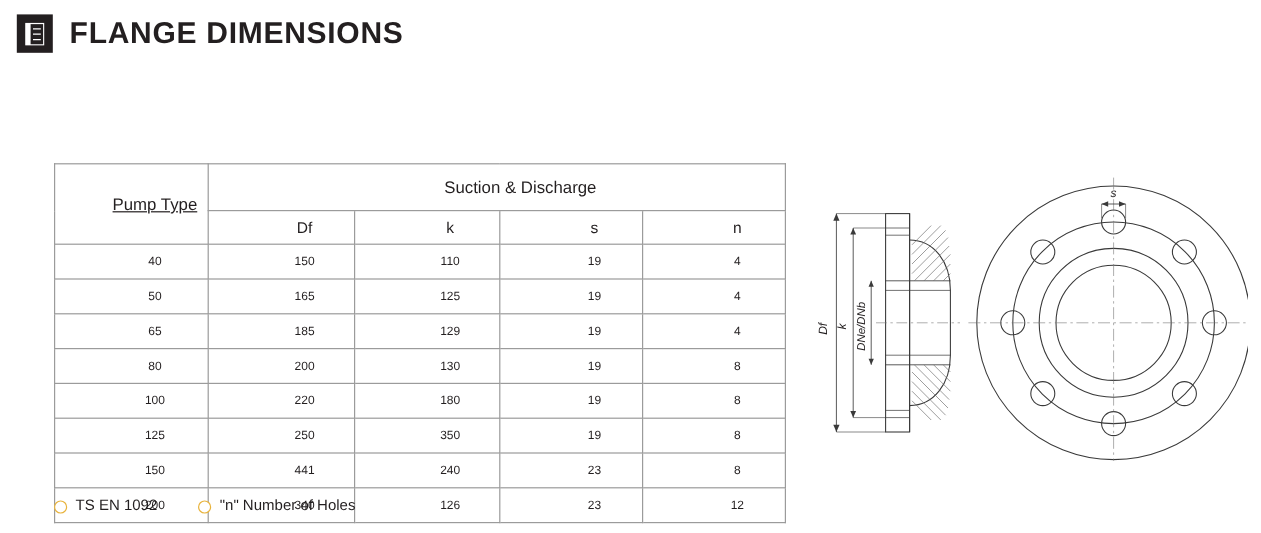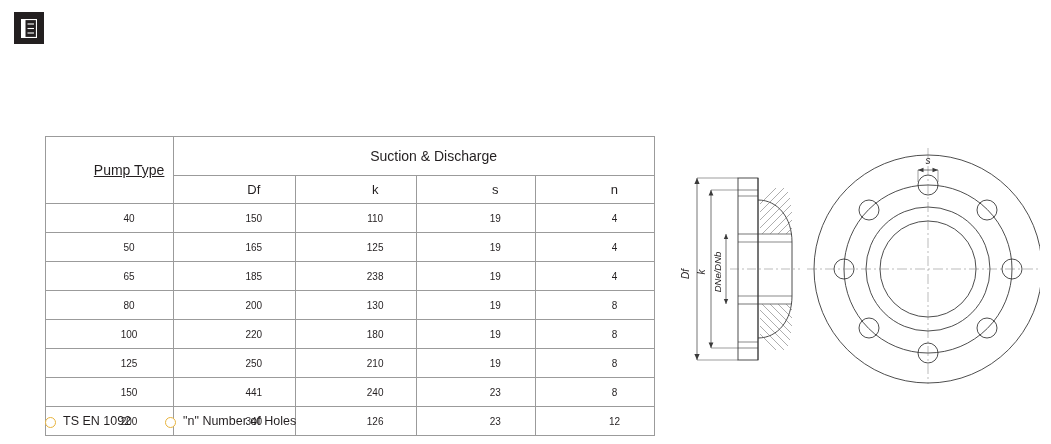--- a/index.html
+++ b/index.html
@@ -122,20 +122,21 @@
 <div class="header">
   <span class="header-icon">
     <svg width="16" height="19" viewBox="0 0 16 19">
       <rect x="0.5" y="0.5" width="15" height="18" fill="none" stroke="#ffffff" stroke-width="1.2"></rect>
       <rect x="0.5" y="0.5" width="4" height="18" fill="#ffffff"></rect>
       <line x1="6.5" y1="5" x2="13" y2="5" stroke="#ffffff" stroke-width="1.1"></line>
       <line x1="6.5" y1="9.5" x2="13" y2="9.5" stroke="#ffffff" stroke-width="1.1"></line>
       <line x1="6.5" y1="14" x2="13" y2="14" stroke="#ffffff" stroke-width="1.1"></line>
     </svg>
   </span>
+  <span class="header-title">FLANGE DIMENSIONS</span>
 </div>
 
 <div class="table-wrap">
   <table class="flange">
     <thead>
       <tr>
         <th class="pump-type" rowspan="2">Pump Type</th>
         <th class="group-head" colspan="4">Suction &amp; Discharge</th>
       </tr>
       <tr>
@@ -156,42 +157,42 @@
       <tr>
         <td class="cell">50</td>
         <td class="cell">165</td>
         <td class="cell">125</td>
         <td class="cell">19</td>
         <td class="cell">4</td>
       </tr>
       <tr>
         <td class="cell">65</td>
         <td class="cell">185</td>
-        <td class="cell">238</td>
+        <td class="cell">129</td>
         <td class="cell">19</td>
         <td class="cell">4</td>
       </tr>
       <tr>
         <td class="cell">80</td>
         <td class="cell">200</td>
         <td class="cell">130</td>
         <td class="cell">19</td>
         <td class="cell">8</td>
       </tr>
       <tr>
         <td class="cell">100</td>
         <td class="cell">220</td>
         <td class="cell">180</td>
         <td class="cell">19</td>
         <td class="cell">8</td>
       </tr>
       <tr>
         <td class="cell">125</td>
         <td class="cell">250</td>
-        <td class="cell">210</td>
+        <td class="cell">350</td>
         <td class="cell">19</td>
         <td class="cell">8</td>
       </tr>
       <tr>
         <td class="cell">150</td>
         <td class="cell">441</td>
         <td class="cell">240</td>
         <td class="cell">23</td>
         <td class="cell">8</td>
       </tr>

